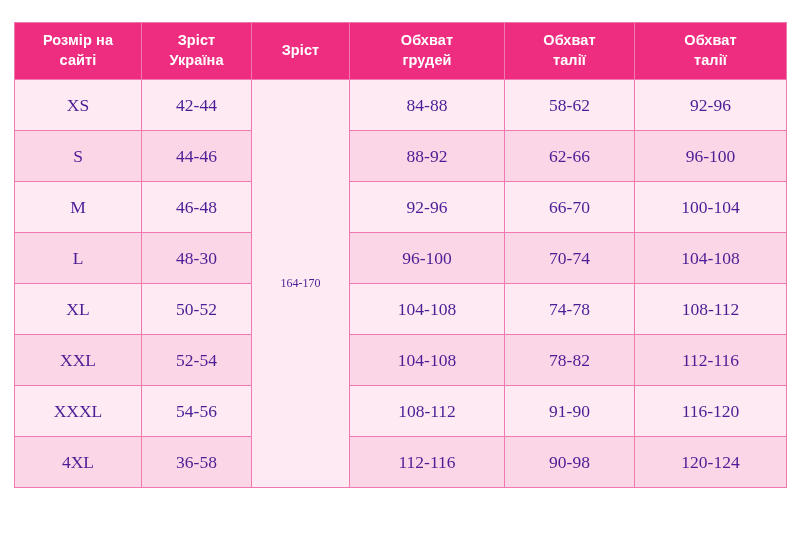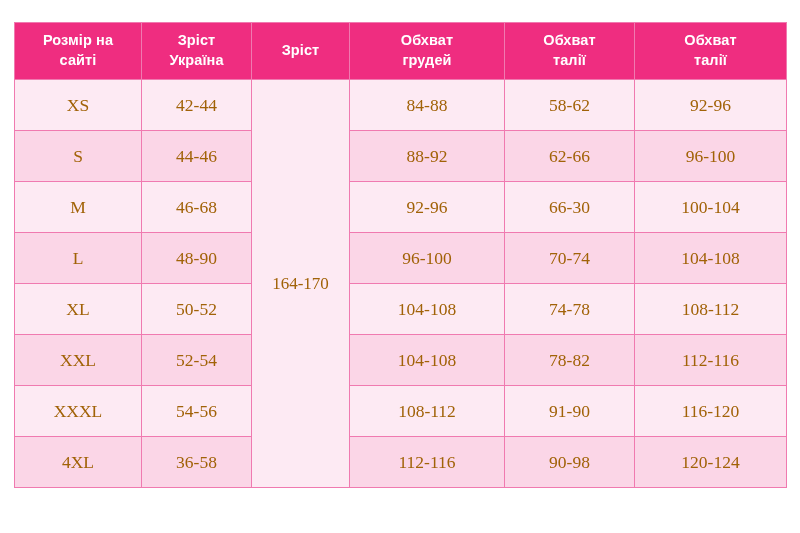--- a/index.html
+++ b/index.html
@@ -42,32 +42,32 @@
     font-family: "Liberation Sans", sans-serif;
     font-size: 14.5px;
     font-weight: bold;
     height: 56px;
     line-height: 1.35;
     letter-spacing: 0.1px;
   }
   tbody td {
     height: 50px;
     font-size: 17.5px;
-    color: #a16207;
+    color: #4c1d95;
     font-family: "Liberation Serif", serif;
   }
   tbody tr.odd td {
     background: #fdeaf3;
   }
   tbody tr.even td {
     background: #fbd6e7;
   }
   td.height-cell {
     background: #fdeaf3 !important;
-    font-size: 17px;
+    font-size: 12px;
   }
   .col-1 { width: 127px; }
   .col-2 { width: 110px; }
   .col-3 { width: 98px; }
   .col-4 { width: 155px; }
   .col-5 { width: 130px; }
   .col-6 { width: 152px; }
 </style>
 </head>
 <body>
@@ -120,28 +120,28 @@
       </tr>
       <tr class="even">
         <td>S</td>
         <td>44-46</td>
         <td>88-92</td>
         <td>62-66</td>
         <td>96-100</td>
       </tr>
       <tr class="odd">
         <td>M</td>
-        <td>46-68</td>
+        <td>46-48</td>
         <td>92-96</td>
-        <td>66-30</td>
+        <td>66-70</td>
         <td>100-104</td>
       </tr>
       <tr class="even">
         <td>L</td>
-        <td>48-90</td>
+        <td>48-30</td>
         <td>96-100</td>
         <td>70-74</td>
         <td>104-108</td>
       </tr>
       <tr class="odd">
         <td>XL</td>
         <td>50-52</td>
         <td>104-108</td>
         <td>74-78</td>
         <td>108-112</td>

